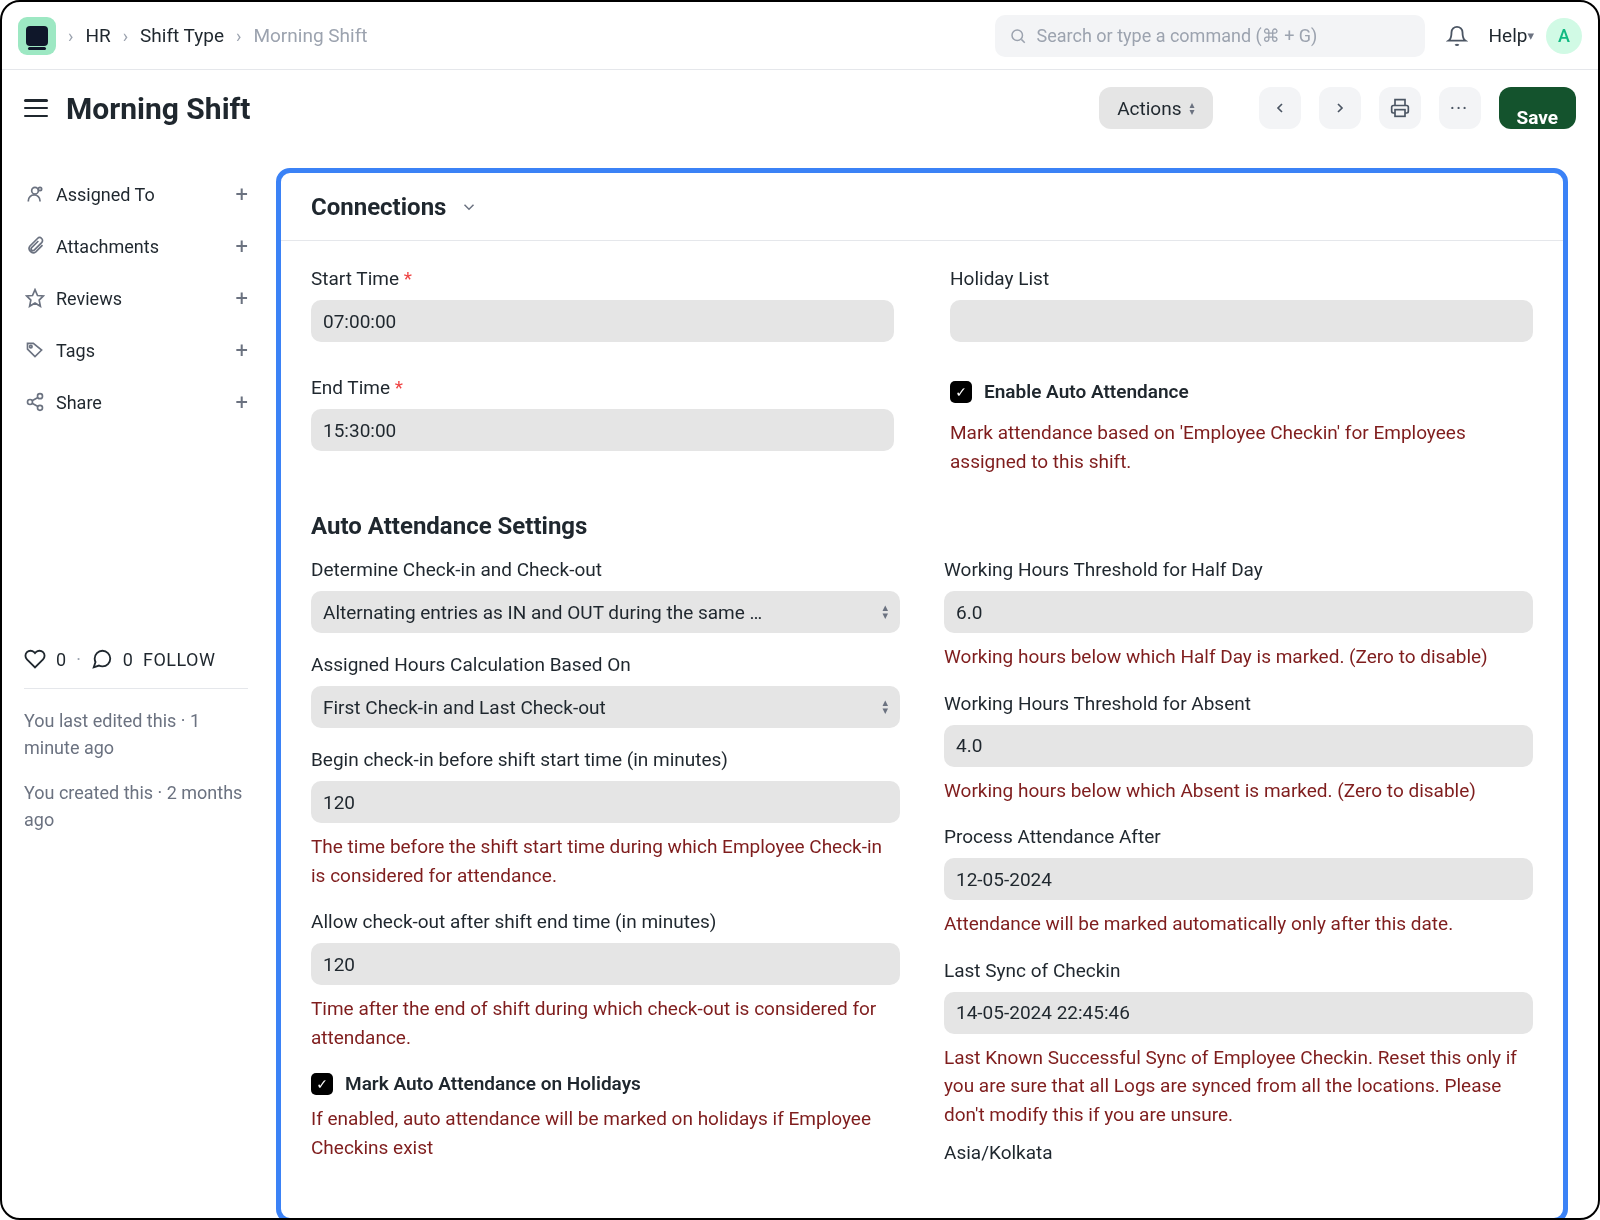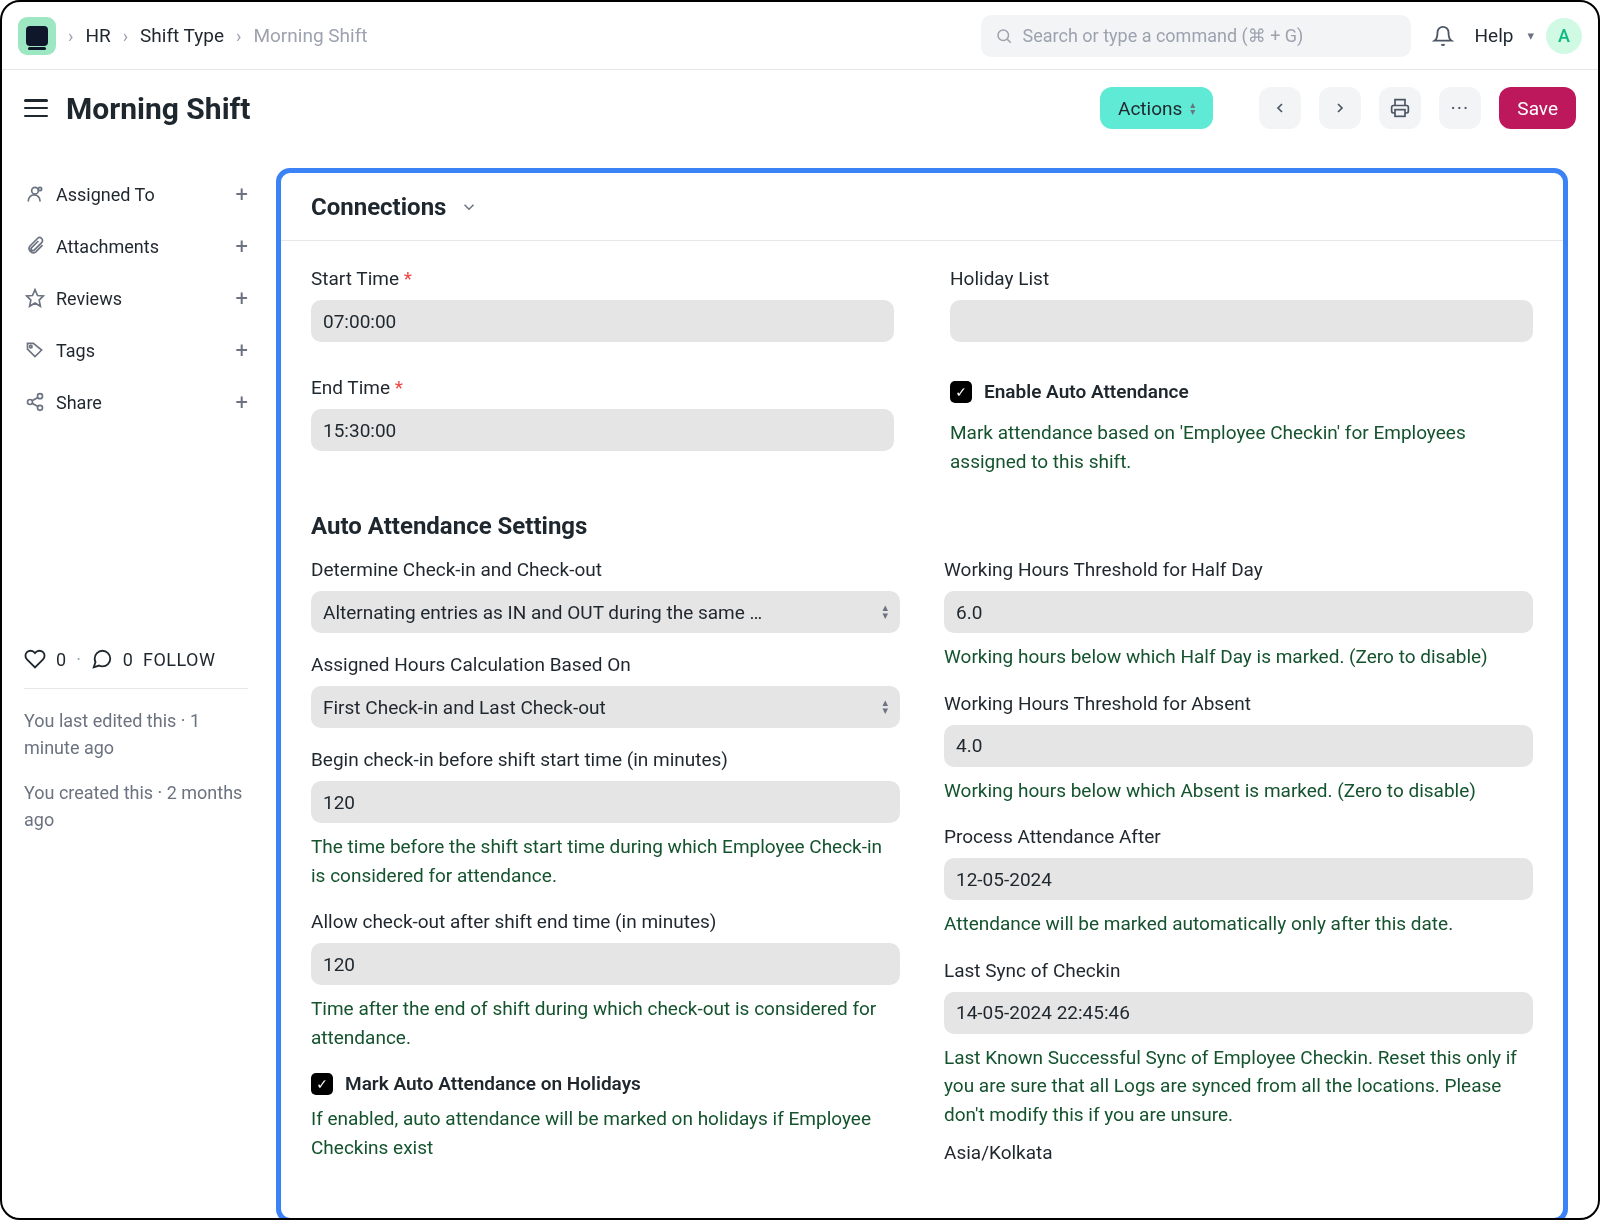--- a/index.html
+++ b/index.html
@@ -8,29 +8,29 @@
 .topbar { height: 68px; border-bottom: 1px solid #e5e7eb; display: flex; align-items: center; padding: 0 16px; gap: 12px; }
 .brand { width: 38px; height: 38px; background: #9de8c3; border-radius: 9px; display: flex; align-items: center; justify-content: center; }
 .brand-inner { width: 22px; height: 20px; background: #0f172a; border-radius: 4px; position: relative; }
 .brand-inner::after { content: ""; position: absolute; bottom: -4px; left: 50%; transform: translateX(-50%); width: 18px; height: 3px; background: #0f172a; border-radius: 2px; }
 .chev { color: #9ca3af; font-size: 18px; }
 .crumb { font-size: 19px; color: #1f272e; }
 .crumb.muted { color: #9ca3af; }
 .spacer { flex: 1; }
 .search { width: 430px; height: 42px; background: #f3f4f6; border-radius: 10px; display: flex; align-items: center; padding: 0 14px; gap: 10px; color: #9ca3af; font-size: 18px; }
 .iconbtn { width: 40px; height: 40px; display: flex; align-items: center; justify-content: center; color: #4b5563; }
-.help { display: flex; align-items: center; gap: 14px; font-size: 19px; color: #1f272e; }
+.help { display: flex; align-items: center; gap: 0; font-size: 19px; color: #1f272e; }
 .avatar { width: 36px; height: 36px; border-radius: 50%; background: #d1fae5; display: flex; align-items: center; justify-content: center; color: #10b981; font-weight: 500; font-size: 18px; }
 .header { height: 76px; display: flex; align-items: center; padding: 0 22px; gap: 18px; }
 .hamburger { width: 24px; height: 18px; display: flex; flex-direction: column; justify-content: space-between; }
 .hamburger span { height: 2.5px; background: #1f272e; border-radius: 2px; }
 .title { font-size: 30px; font-weight: 700; }
 .btn { height: 42px; padding: 0 18px; border-radius: 12px; display: flex; align-items: center; font-size: 19px; gap: 8px; cursor: pointer; }
-.btn.light { background: #5eead4; color: #1f272e; }
-.btn.dark { background: #be185d; color: #fff; font-weight: 400; }
+.btn.light { background: #e5e5e5; color: #1f272e; }
+.btn.dark { background: #14532d; color: #fff; font-weight: 700; align-items: flex-end; }
 .sqbtn { width: 42px; height: 42px; border-radius: 12px; background: #f3f4f6; display: flex; align-items: center; justify-content: center; color: #4b5563; }
 .content { flex: 1; display: flex; overflow: hidden; }
 .sidebar { width: 268px; padding: 22px; display: flex; flex-direction: column; }
 .side-item { height: 52px; display: flex; align-items: center; gap: 10px; font-size: 18px; }
 .side-item .icon { width: 22px; display: flex; justify-content: center; color: #6b7280; }
 .side-item .plus { margin-left: auto; color: #6b7280; font-size: 22px; }
 .follow { display: flex; align-items: center; gap: 10px; font-size: 18px; color: #1f272e; margin-top: 220px; }
 .follow .sep { color: #9ca3af; }
 .divider { height: 1px; background: #e5e7eb; margin: 18px 0; }
 .meta { font-size: 18px; color: #6b7280; line-height: 1.5; margin-bottom: 18px; }
@@ -41,21 +41,21 @@
 .card-body { padding: 26px 30px; display: flex; gap: 56px; }
 .col { flex: 1; display: flex; flex-direction: column; gap: 10px; }
 .label { font-size: 19px; color: #1f272e; }
 .req { color: #ef4444; }
 .input { height: 42px; background: #e5e5e5; border-radius: 10px; padding: 0 12px; display: flex; align-items: center; font-size: 19px; color: #1f272e; }
 .select { position: relative; }
 .select .updn { position: absolute; right: 12px; top: 50%; transform: translateY(-50%); color: #6b7280; display: flex; flex-direction: column; line-height: 8px; font-size: 11px; }
 .check-row { display: flex; align-items: center; gap: 12px; }
 .checkbox { width: 22px; height: 22px; background: #000; border-radius: 5px; display: flex; align-items: center; justify-content: center; color: #fff; font-size: 14px; }
 .check-label { font-size: 19px; font-weight: 600; }
-.desc { font-size: 19px; color: #14532d; line-height: 1.5; }
+.desc { font-size: 19px; color: #7f1d1d; line-height: 1.5; }
 .section-title { font-size: 24px; font-weight: 700; padding: 10px 30px 18px; }
 .grid { padding: 0 30px 30px; display: grid; grid-template-columns: 1fr 1fr; gap: 10px 44px; }
 .field { display: flex; flex-direction: column; gap: 10px; margin-bottom: 20px; }
 .ellipsis { white-space: nowrap; overflow: hidden; text-overflow: ellipsis; }
 svg { display: block; }
 </style>
 </head>
 <body>
 
 <div class="app">

